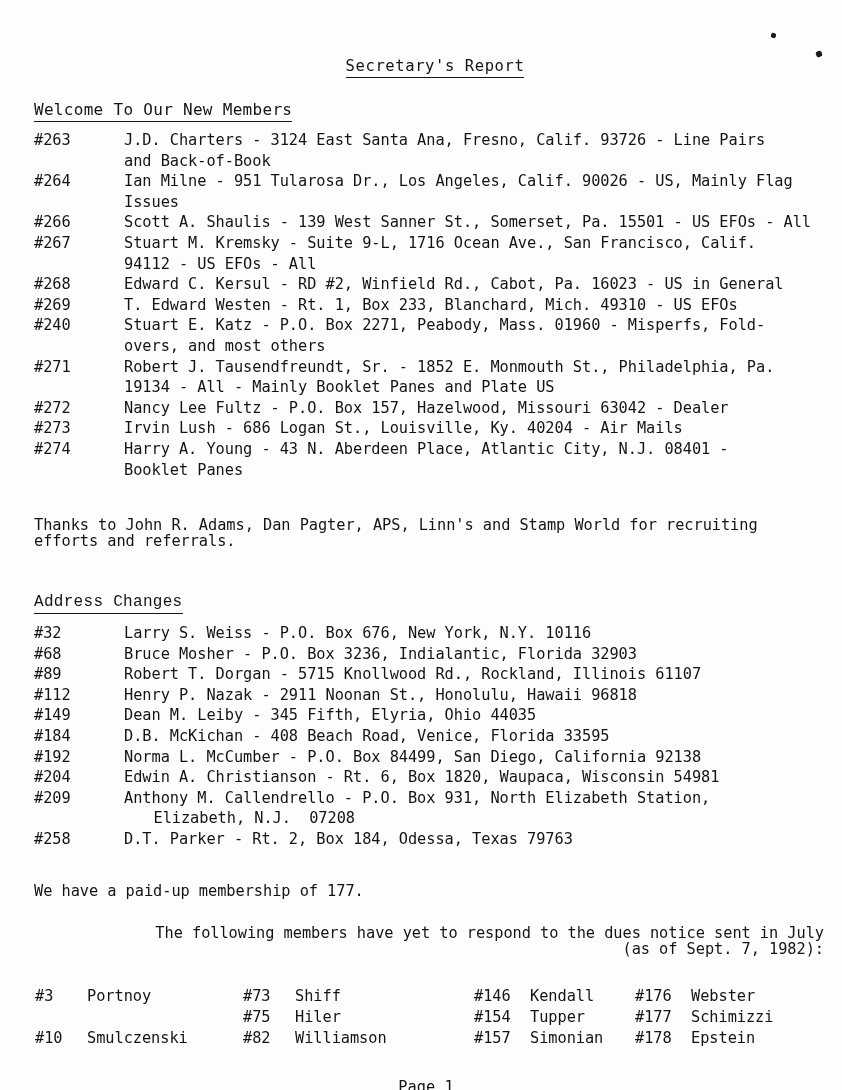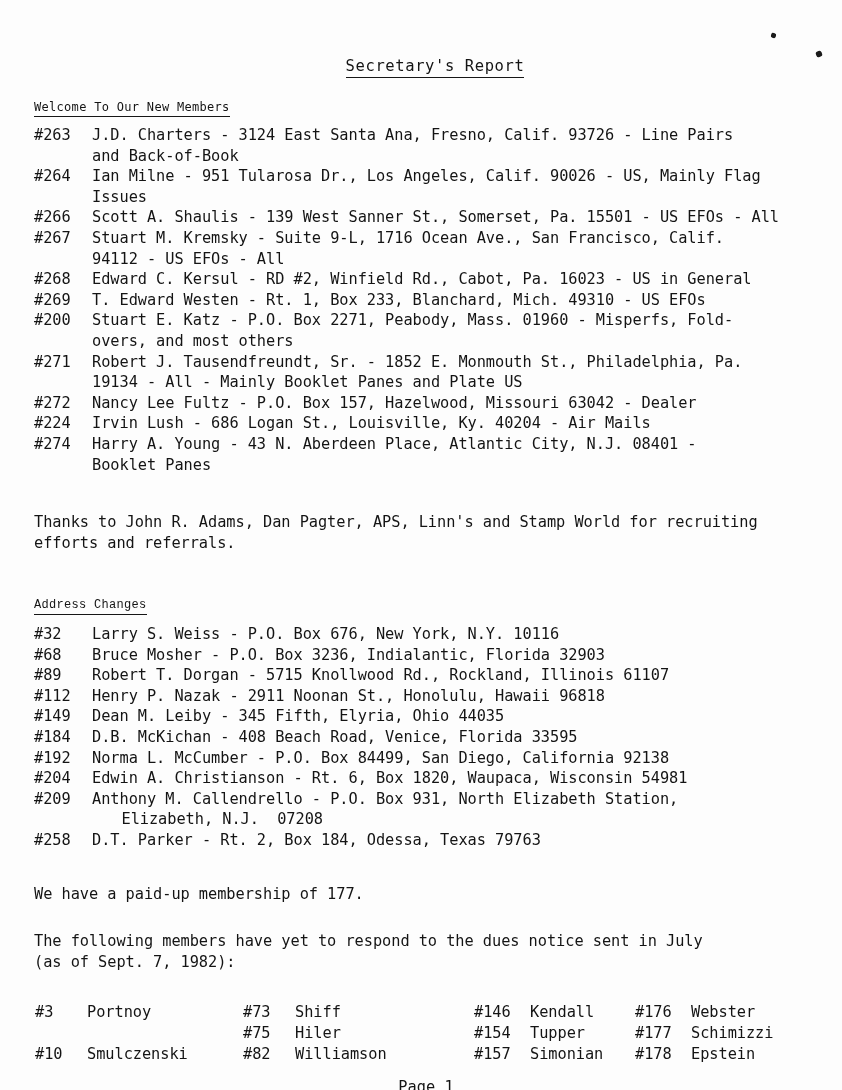--- a/index.html
+++ b/index.html
@@ -42,65 +42,66 @@
     letter-spacing: 0.6px;
     margin-top: 57px;
     margin-left: 12px;
   }
   .doc-title span {
     border-bottom: 1.6px solid #161616;
     padding-bottom: 2px;
   }
 
   .section-head {
-    font-size: 12px;
+    font-size: 16px;
     letter-spacing: 0.3px;
     margin-top: 25px;
   }
   .section-head span {
     border-bottom: 1.6px solid #161616;
     padding-bottom: 2px;
   }
   .section-head.addr { margin-top: 44px; font-family: Liberation Mono, monospace; }
 
   .entries {
     margin-top: 11px;
   }
   .entry {
     display: flex;
     align-items: flex-start;
     font-size: 15.3px;
     line-height: 20.6px;
     letter-spacing: -0.05px;
+    gap: 32px;
   }
   .entry .eid {
     flex: 0 0 auto;
     width: 58px;
     white-space: pre;
   }
   .entry .etext {
     flex: 1 1 auto;
     white-space: pre-wrap;
   }
   .entry .etext .cont {
     display: block;
   }
   .entry .etext .cont.deep {
     padding-left: 3.2ch;
   }
 
   .para {
     font-size: 15.3px;
-    line-height: 21px;
+    line-height: 16px;
     white-space: pre-wrap;
     letter-spacing: -0.05px;
   }
   .para.thanks { margin-top: 37px; }
   .para.paid { margin-top: 33px; }
-  .para.dues { margin-top: 26px; }
+  .para.dues { margin-top: 26px; text-align: right; }
 
   .addr-entries { margin-top: 12px; }
 
   .delinquent {
     margin-top: 29px;
     position: relative;
     height: 232px;
   }
   .dcol {
     position: absolute;
@@ -167,33 +168,33 @@
         </div>
         <div class="entry">
           <span class="eid">#268</span>
           <span class="etext">Edward C. Kersul - RD #2, Winfield Rd., Cabot, Pa. 16023 - US in General</span>
         </div>
         <div class="entry">
           <span class="eid">#269</span>
           <span class="etext">T. Edward Westen - Rt. 1, Box 233, Blanchard, Mich. 49310 - US EFOs</span>
         </div>
         <div class="entry">
-          <span class="eid">#200</span>
+          <span class="eid">#240</span>
           <span class="etext">Stuart E. Katz - P.O. Box 2271, Peabody, Mass. 01960 - Misperfs, Fold-<span class="cont">overs, and most others</span></span>
         </div>
         <div class="entry">
           <span class="eid">#271</span>
           <span class="etext">Robert J. Tausendfreundt, Sr. - 1852 E. Monmouth St., Philadelphia, Pa.<span class="cont">19134 - All - Mainly Booklet Panes and Plate US</span></span>
         </div>
         <div class="entry">
           <span class="eid">#272</span>
           <span class="etext">Nancy Lee Fultz - P.O. Box 157, Hazelwood, Missouri 63042 - Dealer</span>
         </div>
         <div class="entry">
-          <span class="eid">#224</span>
+          <span class="eid">#273</span>
           <span class="etext">Irvin Lush - 686 Logan St., Louisville, Ky. 40204 - Air Mails</span>
         </div>
         <div class="entry">
           <span class="eid">#274</span>
           <span class="etext">Harry A. Young - 43 N. Aberdeen Place, Atlantic City, N.J. 08401 -<span class="cont">Booklet Panes</span></span>
         </div>
       </div>
 
     <div class="para thanks">Thanks to John R. Adams, Dan Pagter, APS, Linn's and Stamp World for recruiting
 efforts and referrals.</div>

